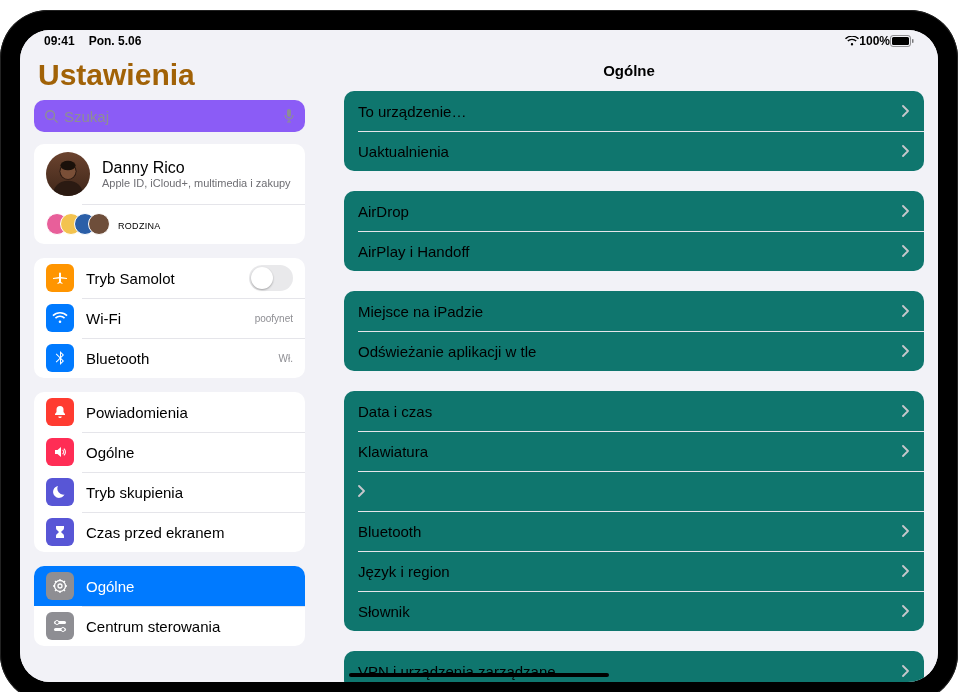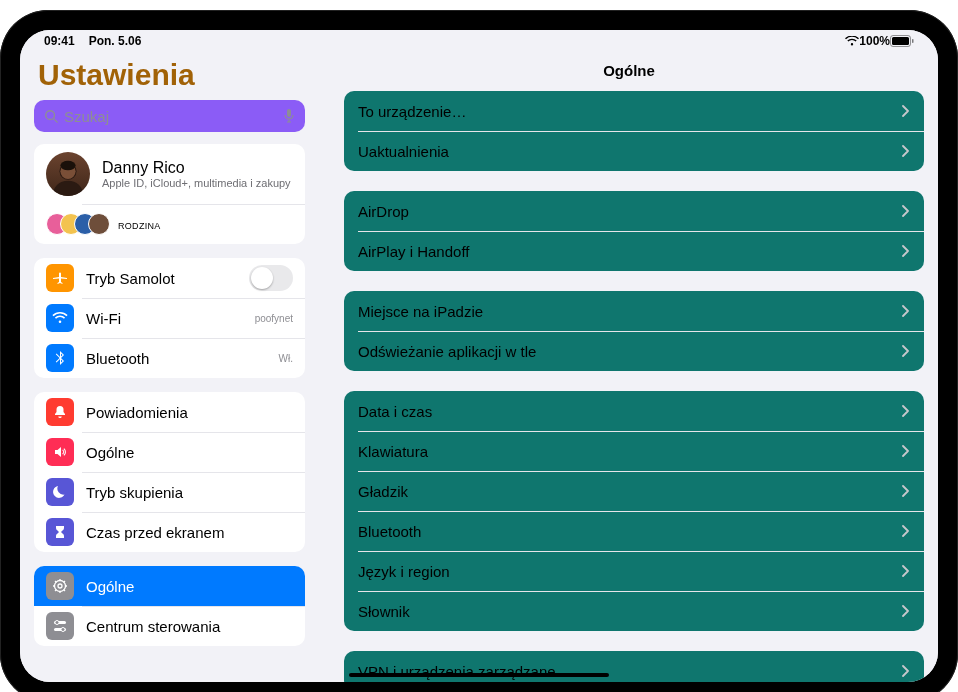--- a/index.html
+++ b/index.html
@@ -474,21 +474,20 @@
               </div>
               <div class="drow">
                 <span class="drow-label">Klawiatura</span>
                 <span class="chevron">
                   <svg width="8" height="12" viewBox="0 0 8 12">
                     <path d="M1 1l5 5-5 5" fill="none" stroke="#c7c7cc" stroke-width="1.8" stroke-linecap="round" stroke-linejoin="round"></path>
                   </svg>
                 </span>
               </div>
               <div class="drow">
-                <span class="drow-label">Gładzik</span>
                 <span class="chevron">
                   <svg width="8" height="12" viewBox="0 0 8 12">
                     <path d="M1 1l5 5-5 5" fill="none" stroke="#c7c7cc" stroke-width="1.8" stroke-linecap="round" stroke-linejoin="round"></path>
                   </svg>
                 </span>
               </div>
               <div class="drow">
                 <span class="drow-label">Bluetooth</span>
                 <span class="chevron">
                   <svg width="8" height="12" viewBox="0 0 8 12">

